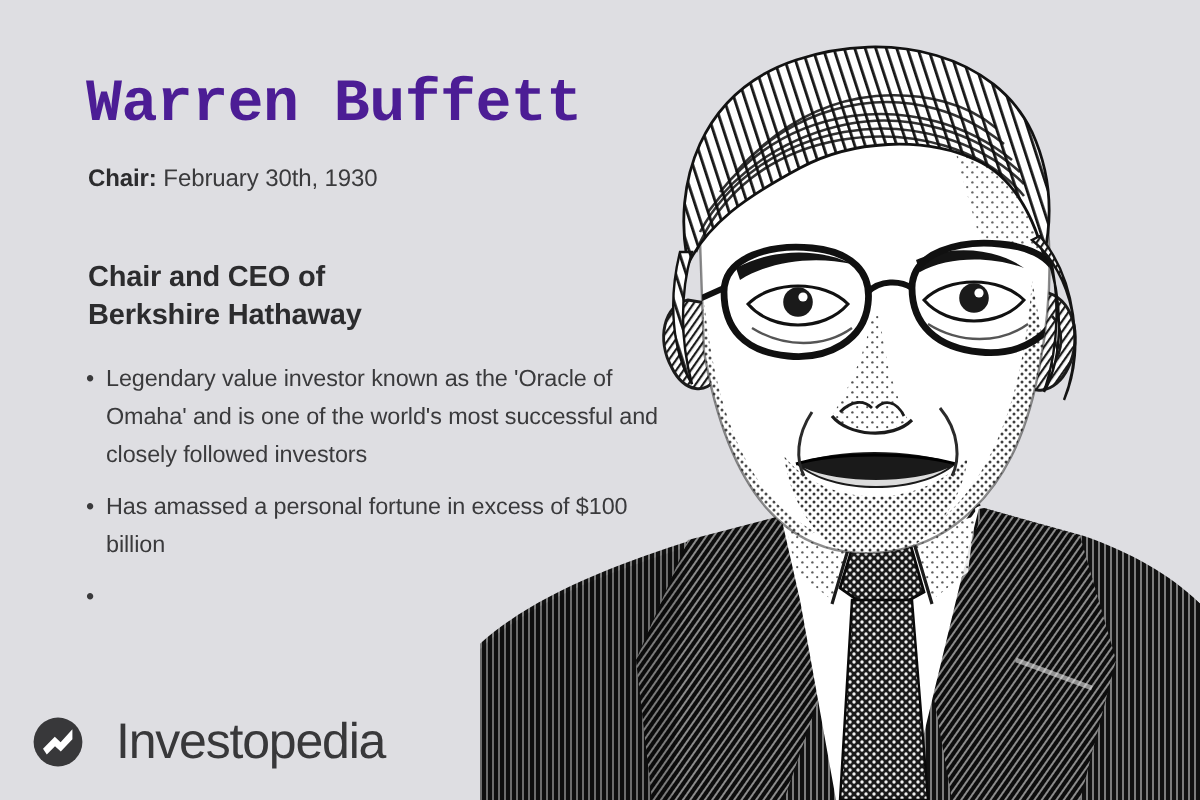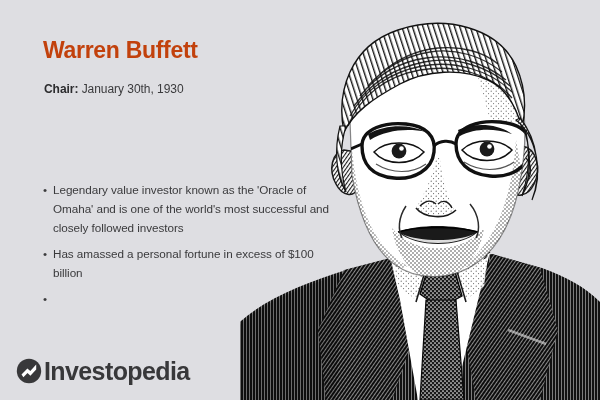--- a/index.html
+++ b/index.html
@@ -35,25 +35,26 @@
     top: 0;
     width: 290px;
     height: 400px;
   }
 
   #page-title {
     position: absolute;
     left: 0;
     top: 38px;
     margin: 0;
-    font-size: 23px;
+    font-size: 30px;
     font-weight: bold;
     letter-spacing: -0.3px;
-    color: #c2410c;
+    color: #4c1d95;
     line-height: 1.05;
+    font-family: Liberation Mono, monospace;
   }
 
   #born-line {
     position: absolute;
     left: 1px;
     top: 82px;
     font-size: 12px;
     color: #3a3a3c;
     letter-spacing: -0.05px;
     white-space: nowrap;
@@ -99,22 +100,21 @@
     color: #3a3a3c;
   }
 
   
   #logo {
     position: absolute;
     left: 16px;
     bottom: 16px;
     display: flex;
     align-items: center;
-    gap: 2px;
-    font-weight: bold;
+    gap: 16px;
   }
   #logo-mark { display: block; }
   #logo-word {
     font-size: 25px;
     color: #38383a;
     letter-spacing: -0.6px;
     line-height: 1;
   }
 </style>
 </head>
@@ -289,23 +289,27 @@
       </g>
     </svg>
   </div>
 
   <div id="text-col">
 
     <h1 id="page-title">Warren Buffett</h1>
 
     <div id="born-line">
       <span class="lbl">Chair:</span>
-      <span>January 30th, 1930</span>
+      <span>February 30th, 1930</span>
     </div>
 
+    <div id="role-block">
+      <div>Chair and CEO of</div>
+      <div>Berkshire Hathaway</div>
+    </div>
 
     <ul id="bullets">
       <li>
         <span class="dot">•</span>
         <span>Legendary value investor known as the 'Oracle of Omaha' and is one of the world's most successful and closely followed investors</span>
       </li>
       <li>
         <span class="dot">•</span>
         <span>Has amassed a personal fortune in excess of $100 billion</span>
       </li>

